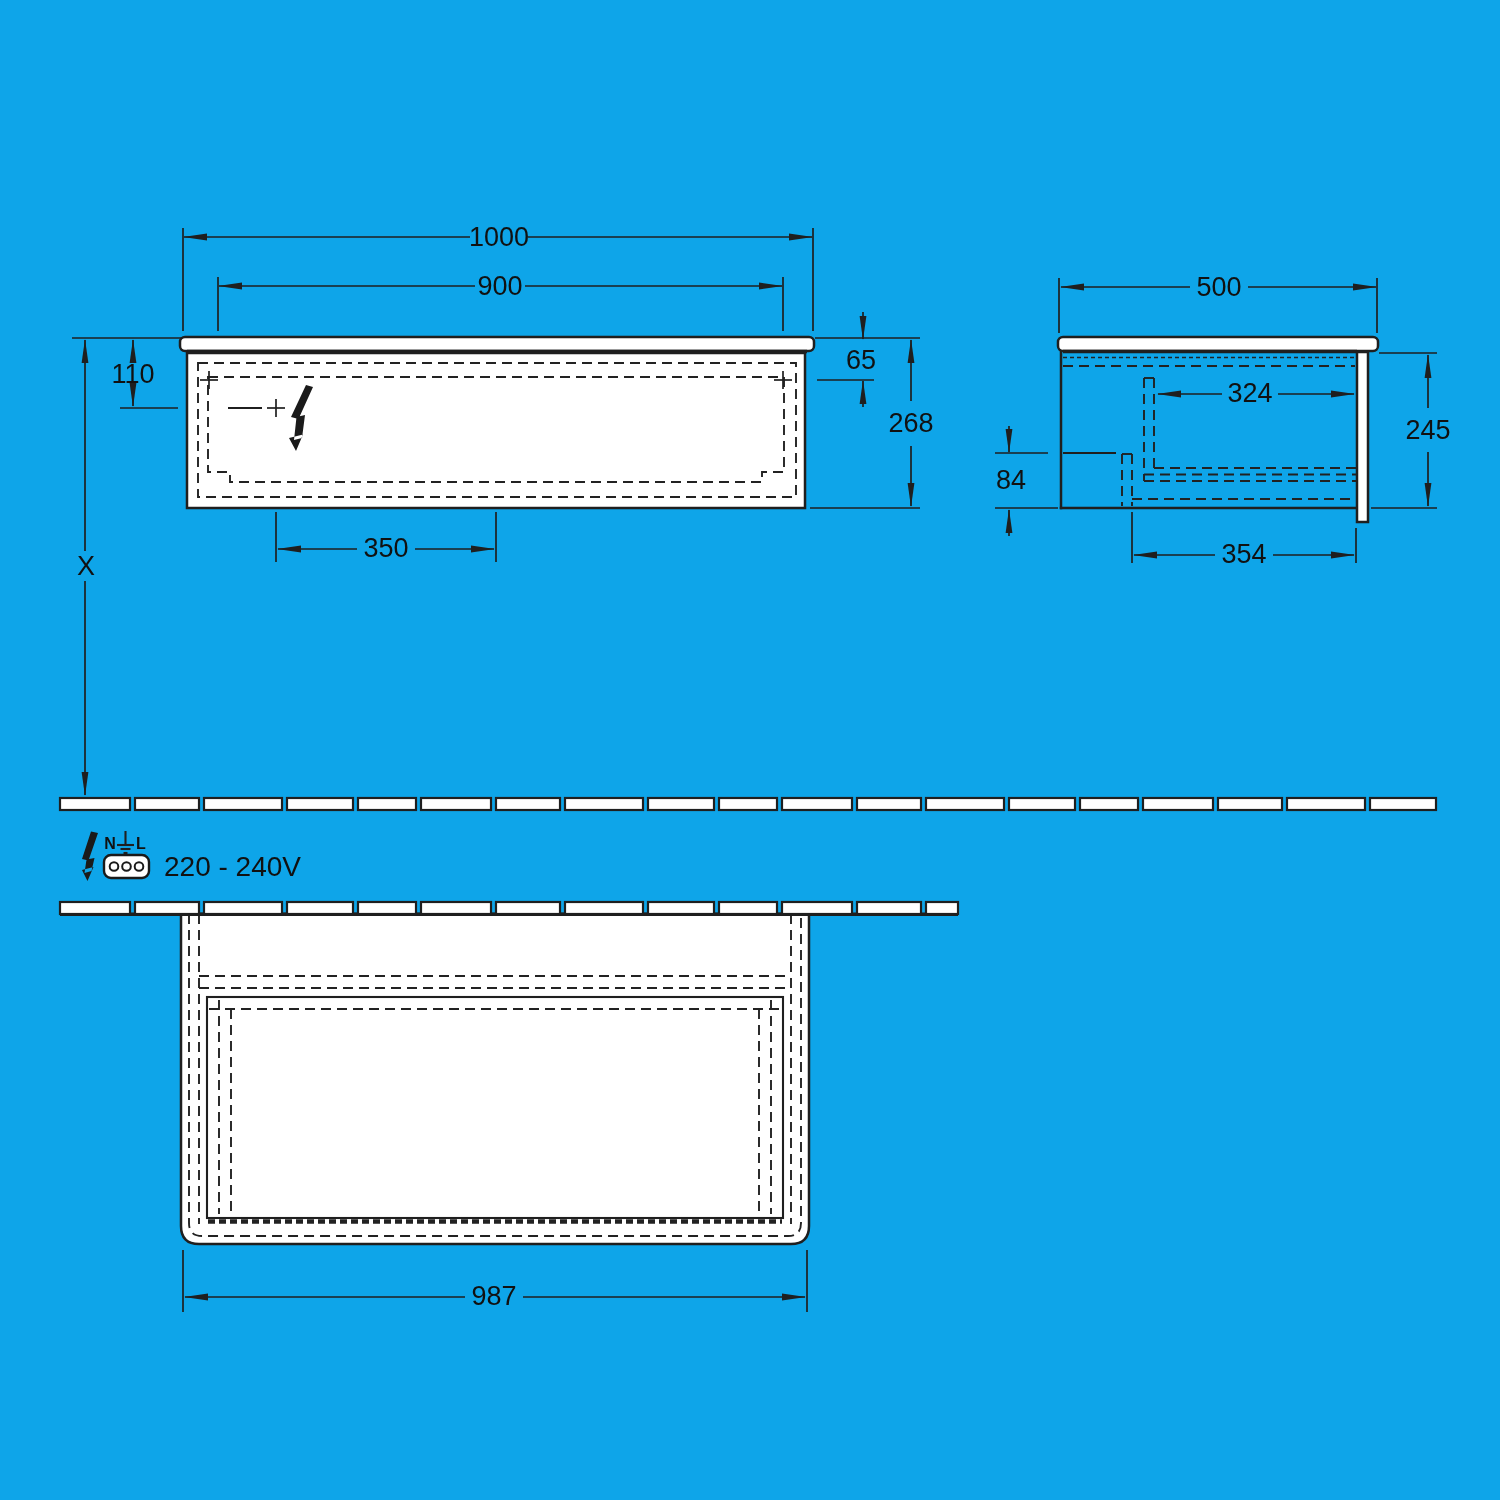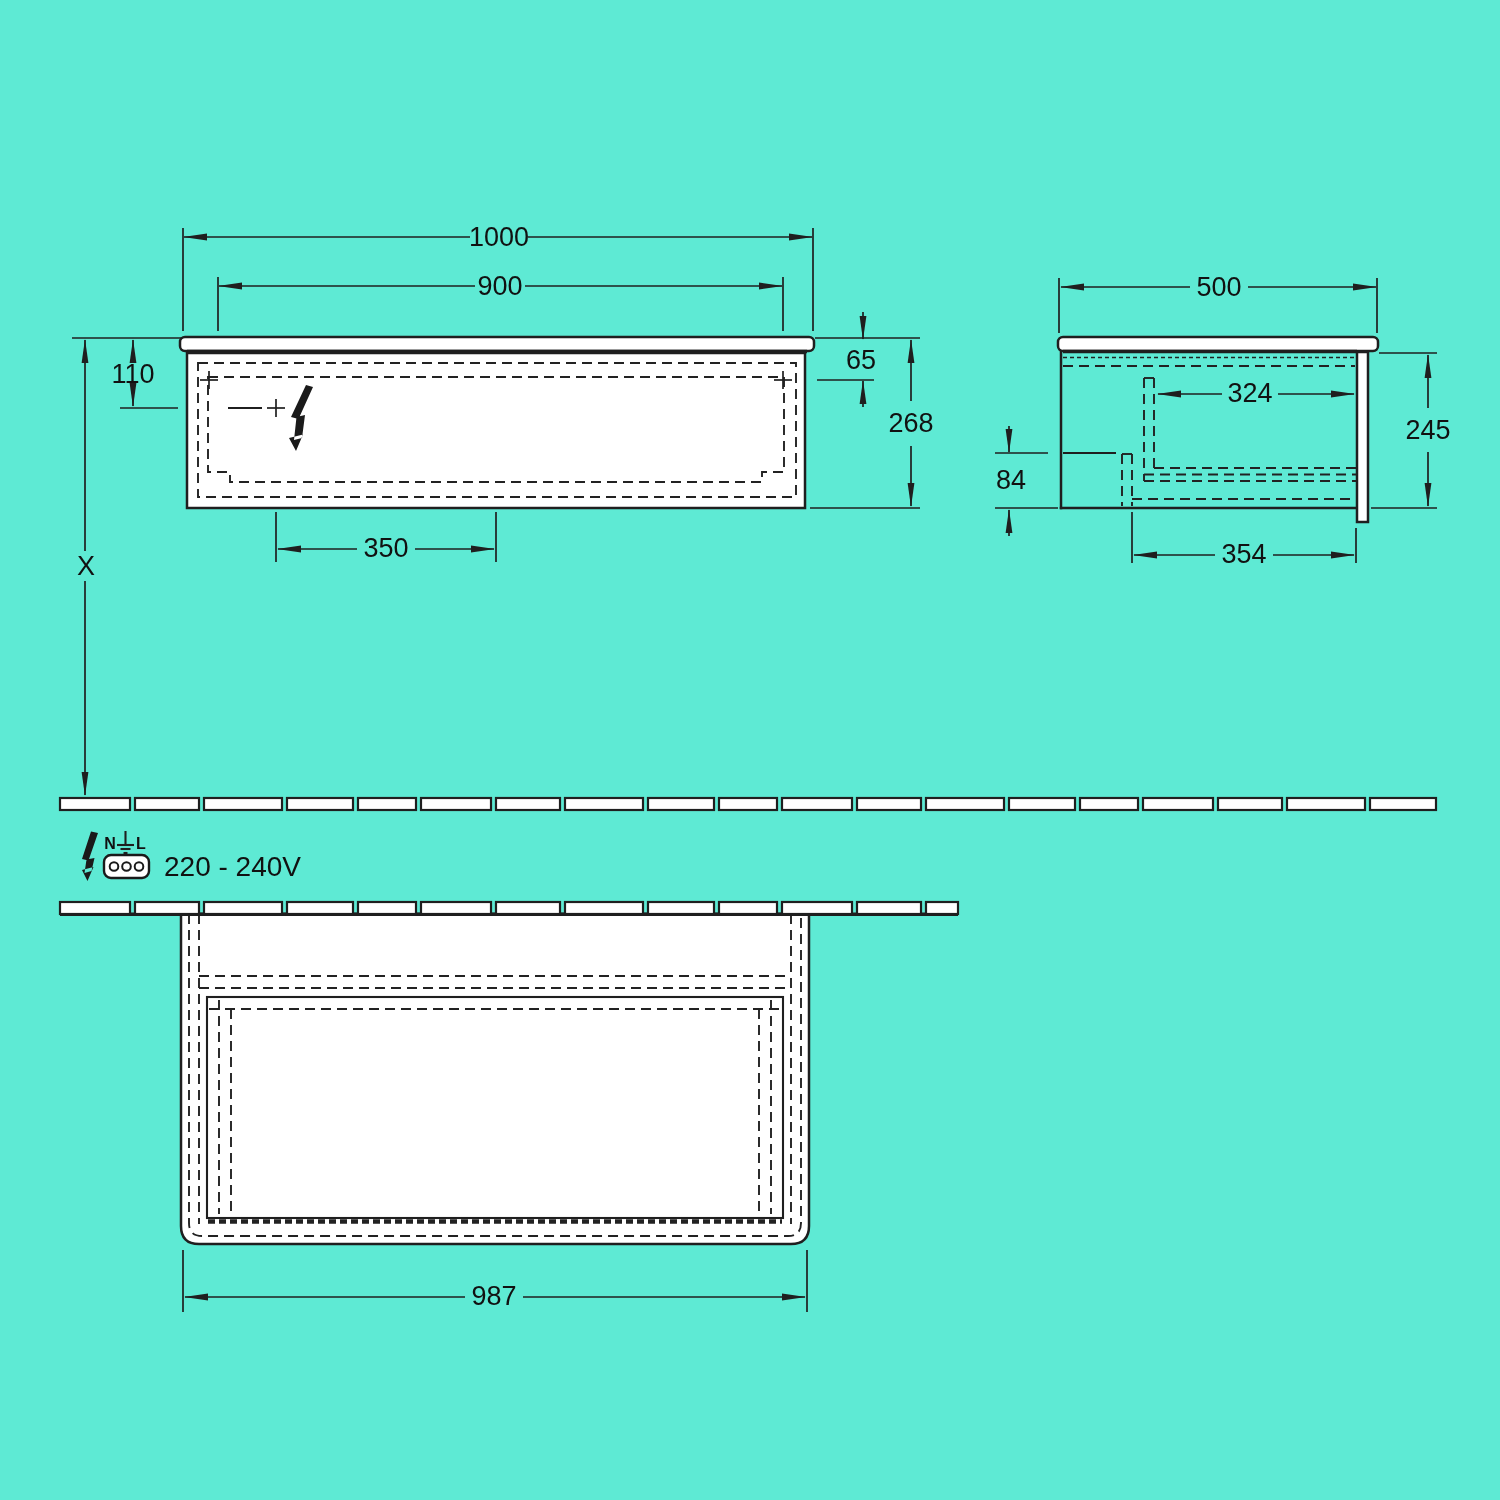--- a/index.html
+++ b/index.html
@@ -1,16 +1,16 @@
 <!DOCTYPE html>
 <html><head>
 <meta charset="utf-8">
 <style>
   html,body{margin:0;padding:0;background:#ffffff;}
-  .canvas{position:relative;width:1500px;height:1500px;background:#5eead4;overflow:hidden;}
+  .canvas{position:relative;width:1500px;height:1500px;background:#0ea5e9;overflow:hidden;}
   svg{display:block;}
   .ln{stroke:#1f1f1f;stroke-width:2.5;fill:none;stroke-linecap:square;}
   .lnf{stroke:#1f1f1f;stroke-width:2.5;fill:#ffffff;}
   .acc{stroke:#1f1f1f;stroke-width:3.5;fill:none;}
   .thin{stroke:#1f1f1f;stroke-width:1.7;fill:none;}
   .sol2{stroke:#1f1f1f;stroke-width:2.1;fill:none;}
   .dsh{stroke:#222222;stroke-width:1.9;fill:none;stroke-dasharray:10 6;}
   .dshf{stroke:#222222;stroke-width:1.7;fill:none;stroke-dasharray:4 3;}
   .dshk{stroke:#222222;stroke-width:4.5;fill:none;stroke-dasharray:7 4;}
   .seg{fill:#ffffff;stroke:#1f1f1f;stroke-width:2.2;}

